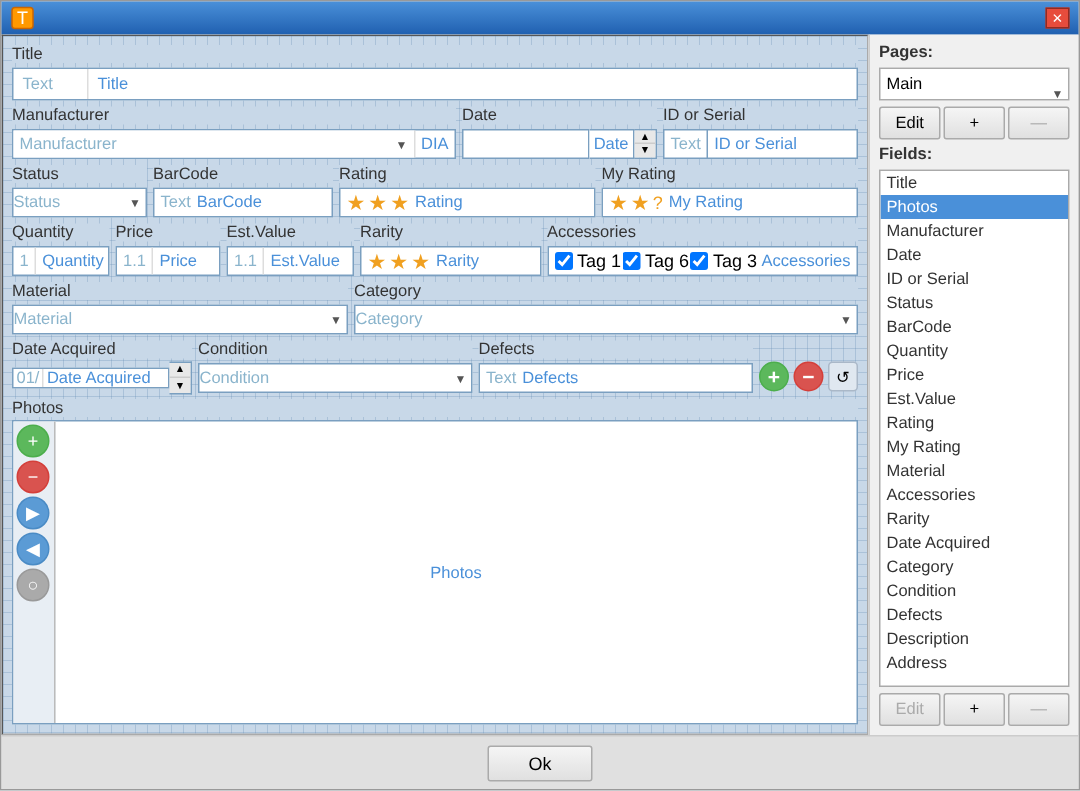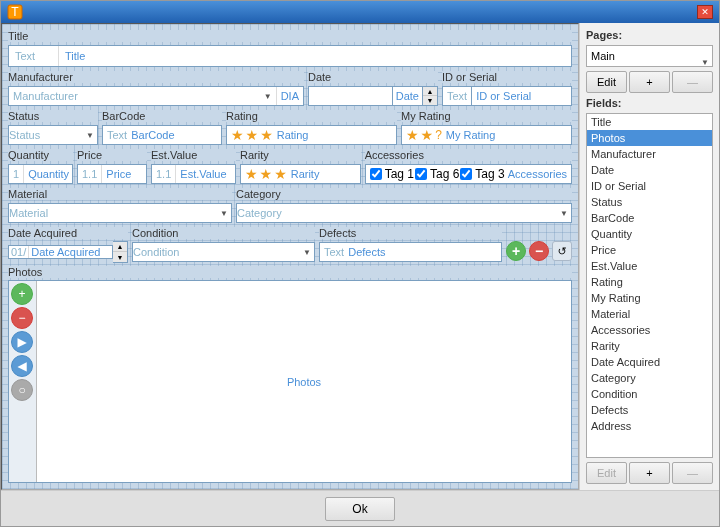--- a/index.html
+++ b/index.html
@@ -843,20 +843,21 @@
           <div class="field-item">Est.Value</div>
           <div class="field-item">Rating</div>
           <div class="field-item">My Rating</div>
           <div class="field-item">Material</div>
           <div class="field-item">Accessories</div>
           <div class="field-item">Rarity</div>
           <div class="field-item">Date Acquired</div>
           <div class="field-item">Category</div>
           <div class="field-item">Condition</div>
           <div class="field-item">Defects</div>
+          <div class="field-item">Description</div>
           <div class="field-item">Address</div>
         </div>
 
       <div class="fields-buttons">
         <button class="field-action-btn disabled">Edit</button>
         <button class="field-action-btn">+</button>
         <button class="field-action-btn disabled">—</button>
       </div>
     </div>
 

